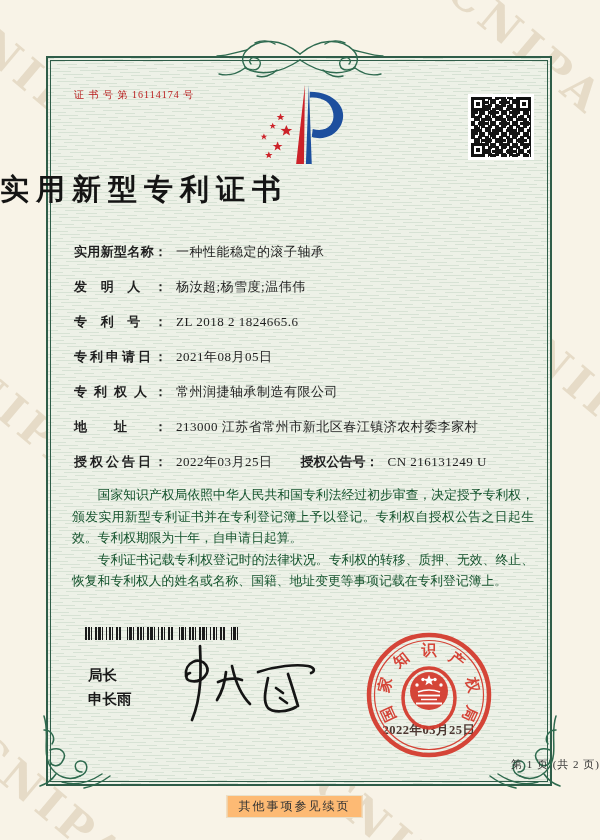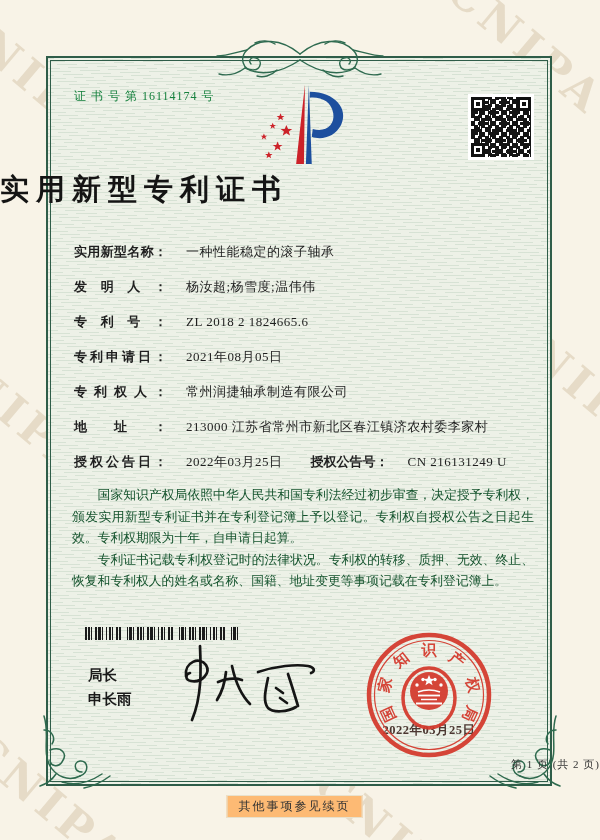--- a/index.html
+++ b/index.html
@@ -27,39 +27,39 @@
     background-image:repeating-linear-gradient(178deg,
       rgba(106,152,120,0.17) 0px, rgba(106,152,120,0.17) 0.7px,
       rgba(255,255,255,0) 0.7px, rgba(255,255,255,0) 3.4px);
   }
   .frame-inner { position:absolute; inset:2px; border:1px solid #2f5d49; }
   .ornament { position:absolute; pointer-events:none; }
   .orn-top { left:215px; top:30px; }
   .orn-bl  { left:34px;  top:710px; }
   .orn-br  { left:486px; top:710px; transform:scaleX(-1); }
   
-  .cert-no { position:absolute; left:74px; top:88px; font-size:12px; letter-spacing:1px; color:#15803d; }
+  .cert-no { position:absolute; left:74px; top:88px; font-size:10px; letter-spacing:1px; color:#b91c1c; }
   .logo { position:absolute; left:252px; top:84px; }
   .qr { position:absolute; left:468px; top:94px; width:66px; height:66px; background:#fff; }
   .qr-m { position:absolute; inset:3px;
     background-image:
       repeating-conic-gradient(#141414 0% 25%, rgba(0,0,0,0) 0% 50%),
       repeating-conic-gradient(#141414 0% 25%, rgba(0,0,0,0) 0% 50%);
     background-size:7px 7px, 11px 11px; background-position:0 0, 3px 2px; }
   .qf { position:absolute; width:14px; height:14px; border:3px solid #111; background:#fff; box-sizing:border-box; }
   .qf::after { content:""; position:absolute; inset:2px; background:#111; }
   .qf-tl{left:3px;top:3px;} .qf-tr{right:3px;top:3px;} .qf-bl{left:3px;bottom:3px;}
   .title { position:absolute; left:0; right:0; top:170px; text-align:left;
     font-size:29px; font-weight:bold; letter-spacing:7px; color:#141414; }
   
   .fields { position:absolute; left:74px; top:243px; width:460px; }
   .frow { display:flex; align-items:baseline; height:19px; margin-bottom:16px; font-size:13px; }
   .flabel { display:inline-block; width:93px; flex:none; font-weight:bold;
     text-align:justify; text-align-last:justify; }
-  .fvalue { margin-left:19px; letter-spacing:0.5px; white-space:nowrap; }
+  .fvalue { margin-left:9px; letter-spacing:0.5px; white-space:nowrap; }
   .flabel2 { font-weight:bold; margin-left:28px; flex:none; }
   
   .paras { position:absolute; left:72px; top:485px; width:462px;
     font-size:12.8px; line-height:21.5px; text-align:justify; color:#14532d; }
   .paras p { margin:0; text-indent:2em; }
   
   .barcode { position:absolute; left:85px; top:627px; width:156px; height:13px;
     background:repeating-linear-gradient(90deg,
       #1c1c1c 0 1.6px, rgba(0,0,0,0) 1.6px 2.8px,
       #1c1c1c 2.8px 5.2px, rgba(0,0,0,0) 5.2px 6.4px,

